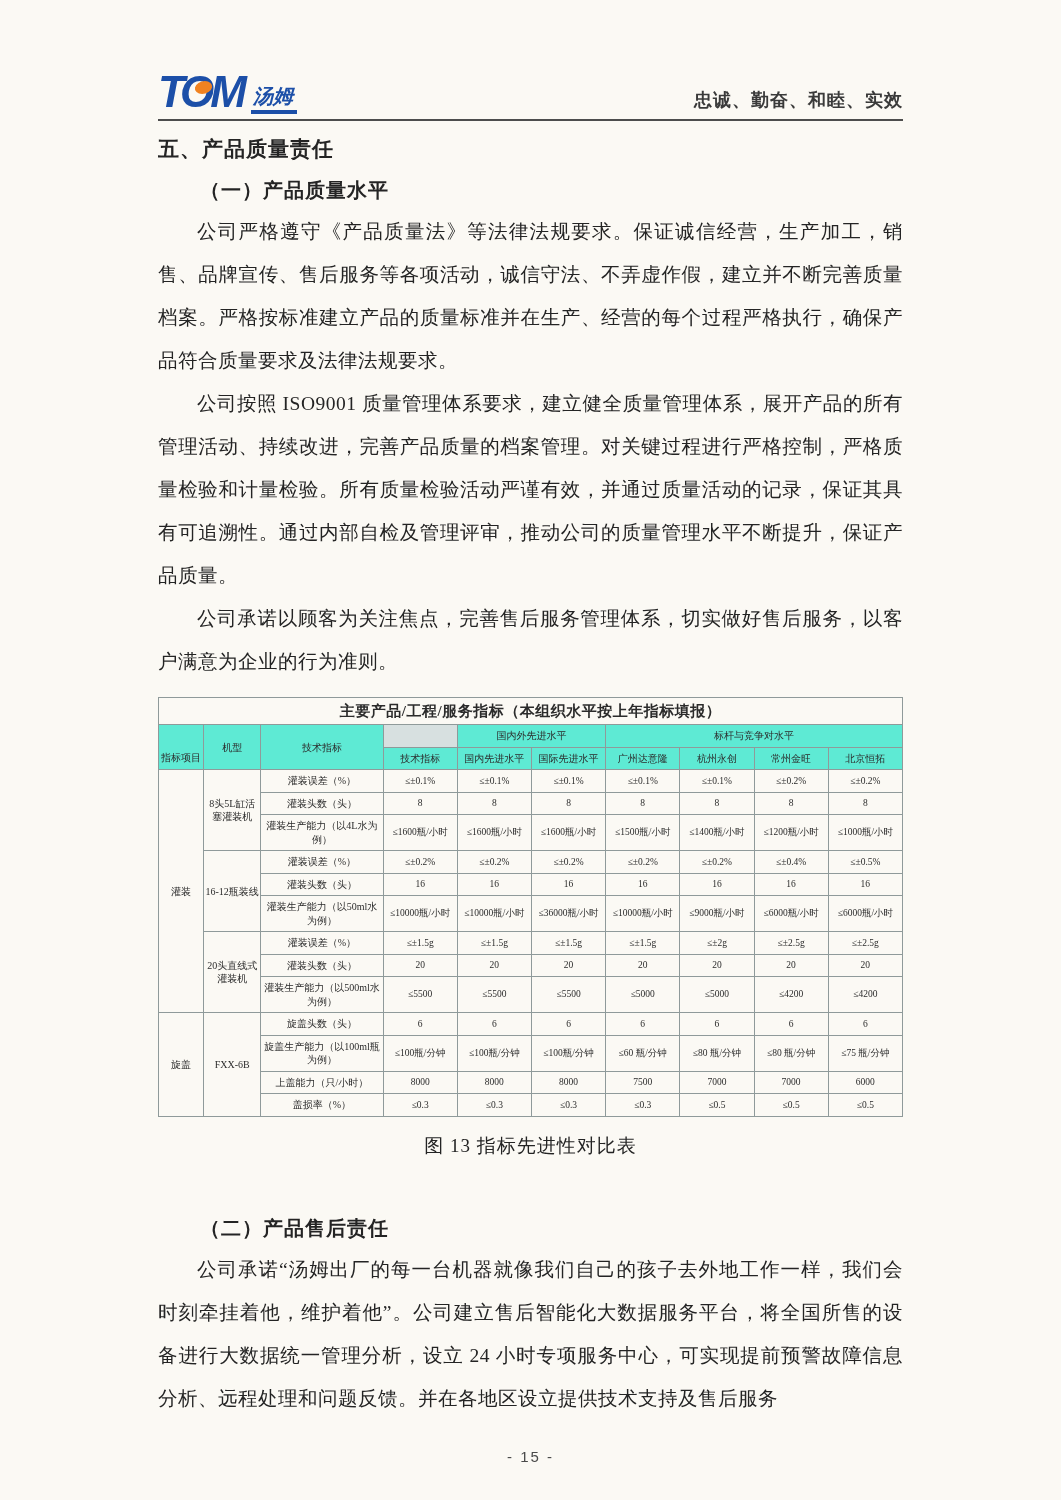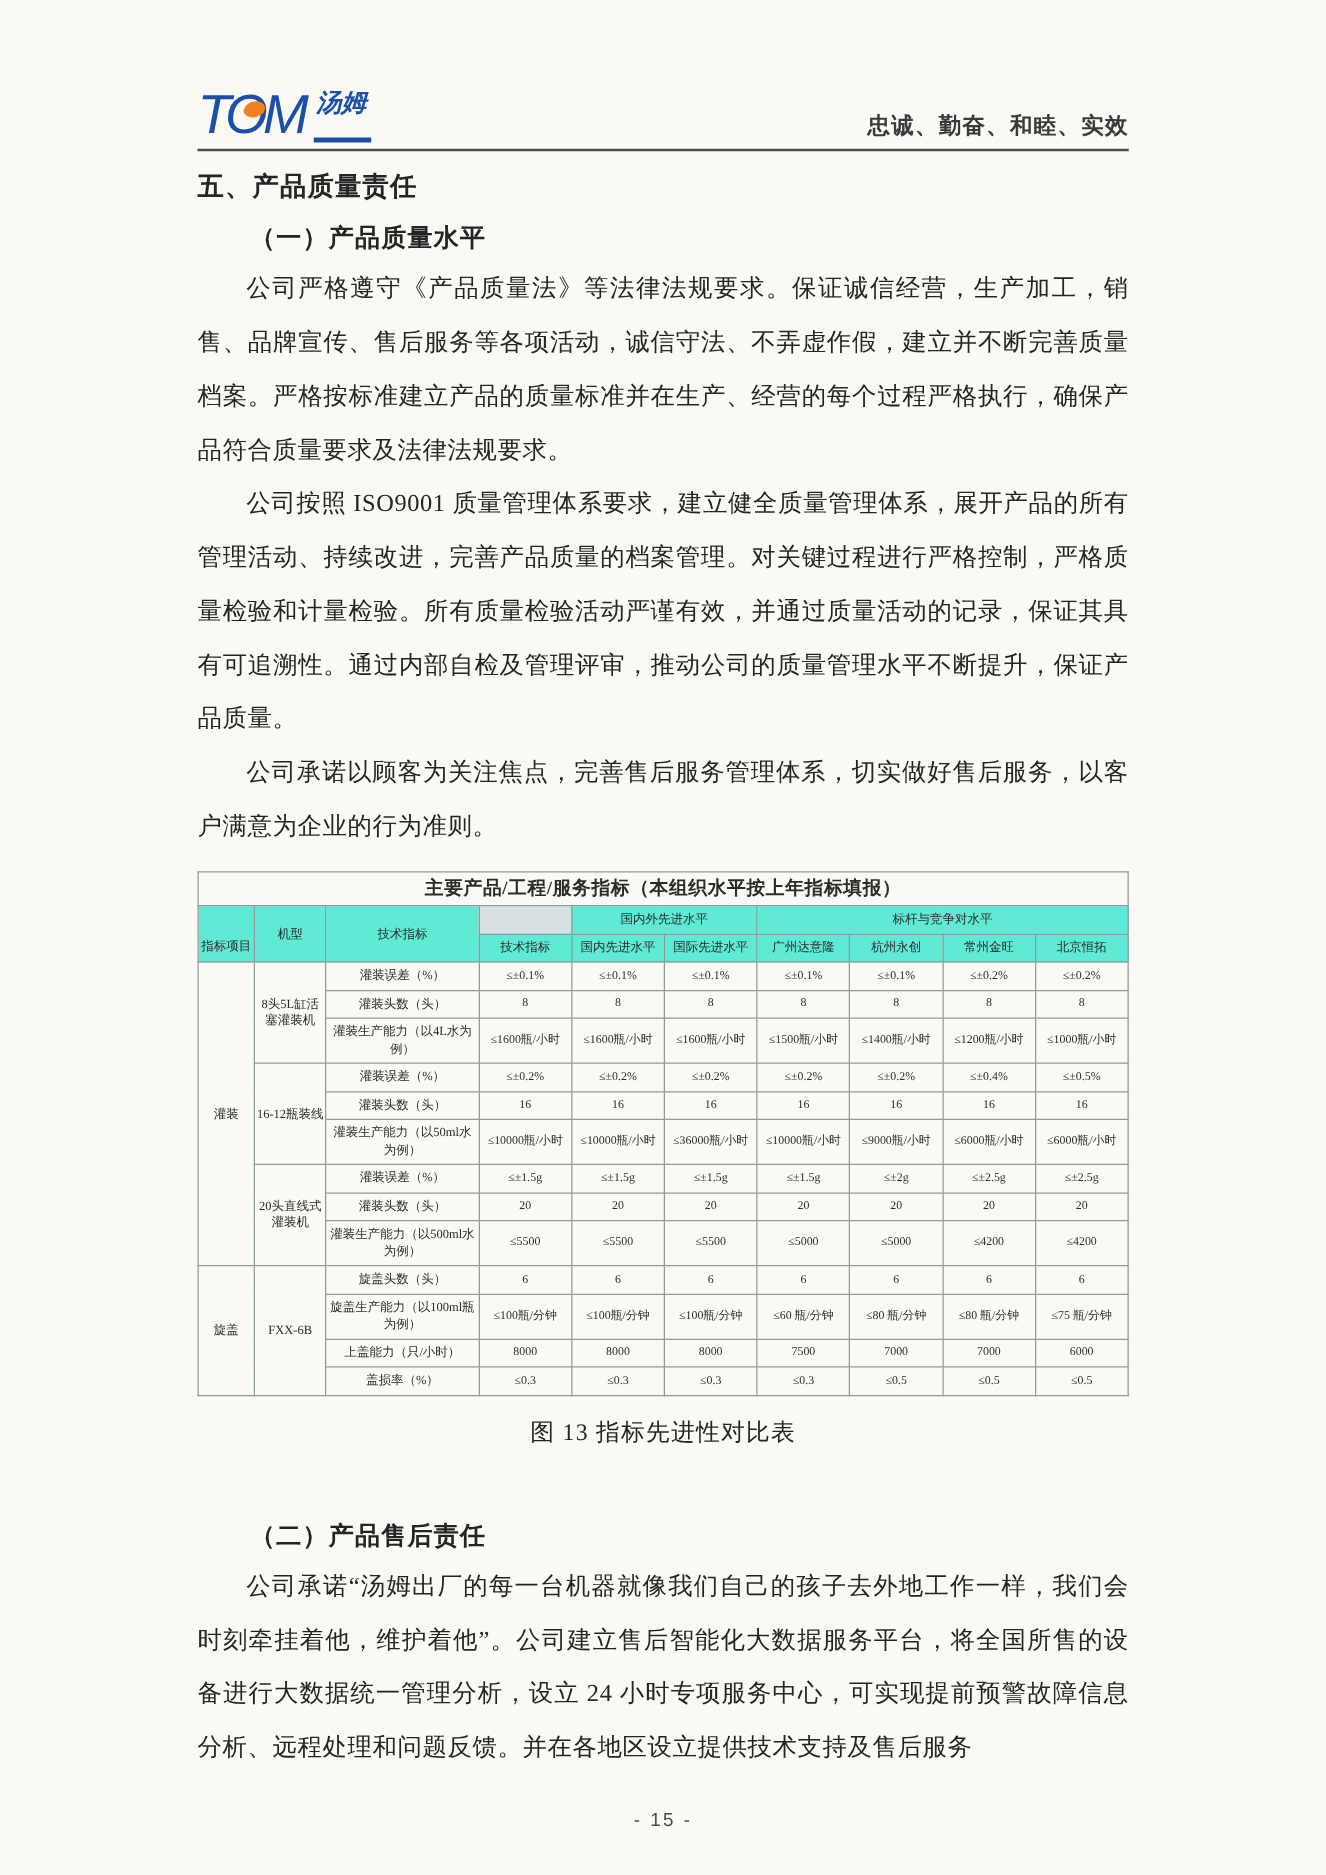--- a/index.html
+++ b/index.html
@@ -13,34 +13,34 @@
     overflow:hidden;
     font-family:"Liberation Serif","DejaVu Serif",serif;
     color:#242424;
   }
   
   .hdr{display:flex;justify-content:space-between;align-items:flex-end;}
   .logo{display:flex;align-items:flex-end;line-height:1;}
   .logo .tom{
     position:relative;
     font-family:"Liberation Sans","DejaVu Sans",sans-serif;
-    font-style:italic;font-weight:400;
+    font-style:italic;font-weight:700;
     font-size:44px;letter-spacing:-4px;
     color:#1c4fa8;
   }
   .logo .dot{
     position:absolute;left:43%;top:11px;
     width:17px;height:13px;border-radius:50%;
     background:#f08221;transform:skewX(-12deg);
   }
   .logo .cn{
     font-family:"Liberation Sans","DejaVu Sans",sans-serif;
     font-style:italic;font-weight:700;
     font-size:20px;color:#1c4fa8;
-    margin-left:8px;padding:0 4px 17px 2px;
+    margin-left:8px;padding:0 4px 4px 2px;
     border-bottom:4px solid #1c4fa8;
   }
   .slogan{font-size:18px;font-weight:600;color:#3a3a3a;letter-spacing:1px;padding-bottom:2px;}
   .rule{border:0;border-top:2px solid #4d4d4d;margin:5px 0 0 0;}
   
   .h1{font-size:21px;font-weight:700;margin:14px 0 0 0;letter-spacing:1px;}
   .h2{font-size:20px;font-weight:700;margin:14px 0 4px 42px;letter-spacing:1px;}
   .h2b{font-size:20px;font-weight:700;margin:56px 0 4px 42px;letter-spacing:1px;}
   p.body{
     margin:0;font-size:19.5px;line-height:43px;

